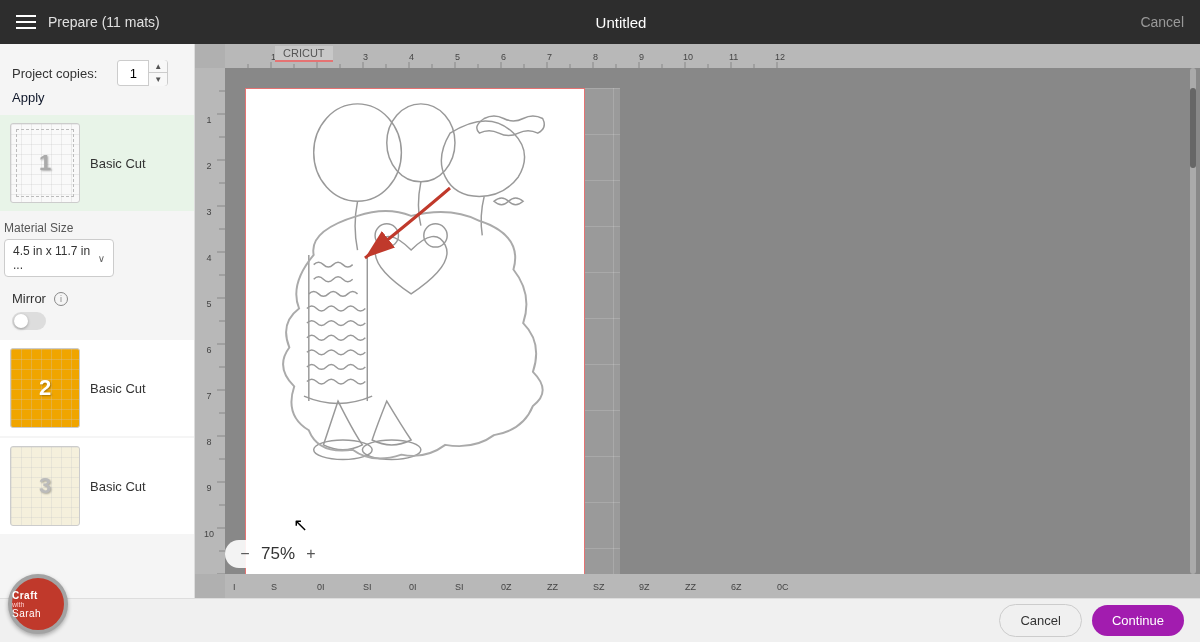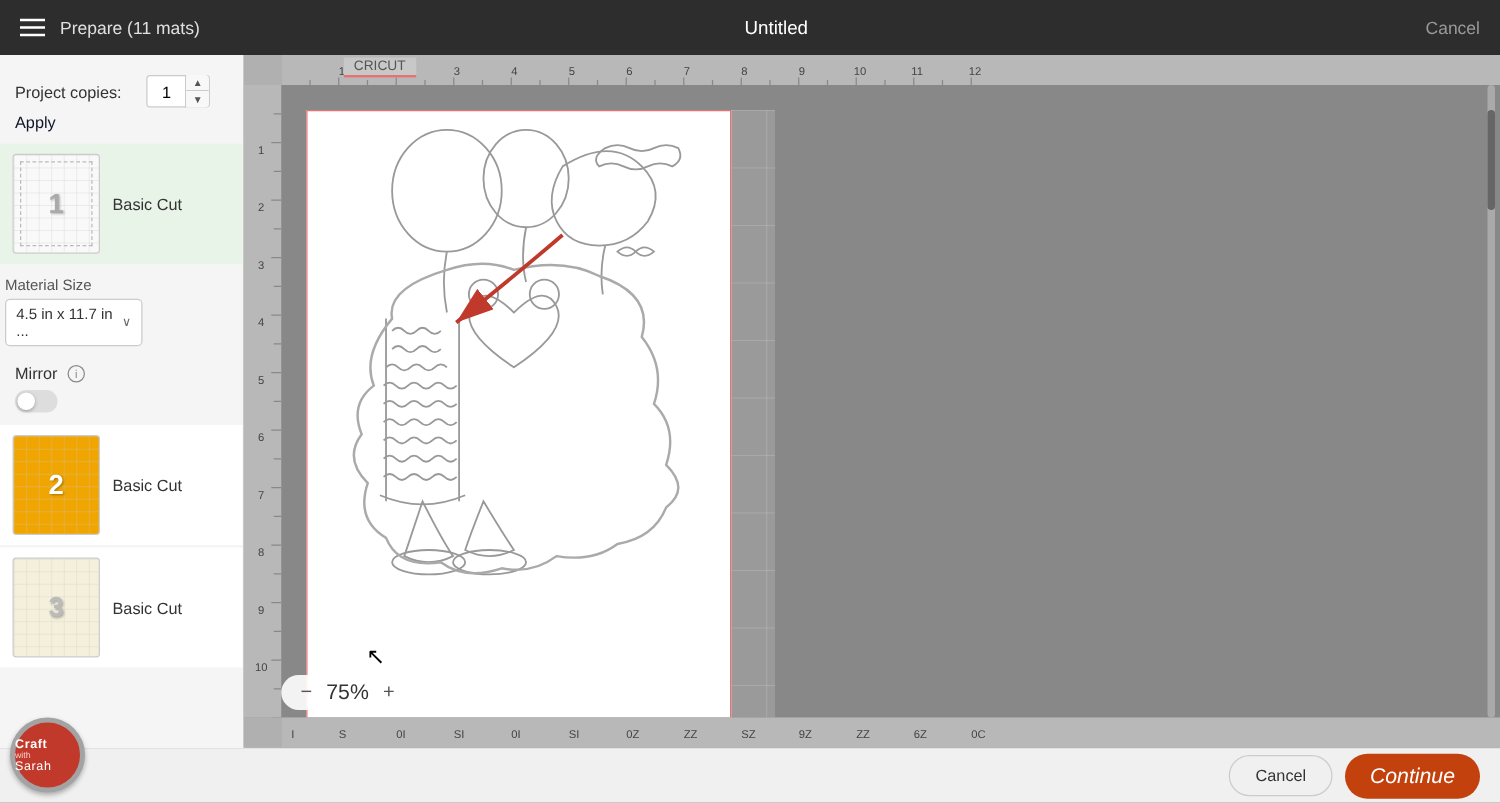--- a/index.html
+++ b/index.html
@@ -371,26 +371,25 @@
       border: 1px solid #ccc;
       background: #f0f0f0;
       font-size: 13px;
       color: #333;
       cursor: pointer;
     }
     .continue-btn {
       padding: 8px 20px;
       border-radius: 20px;
       border: none;
-      background: #c2410c;
-      font-size: 17px;
+      background: #a21caf;
+      font-size: 13px;
       color: white;
       cursor: pointer;
       font-weight: 500;
-      font-style: italic;
     }
 
     
     .logo-badge {
       position: absolute;
       bottom: 8px;
       left: 8px;
       width: 60px;
       height: 60px;
       border-radius: 50%;

